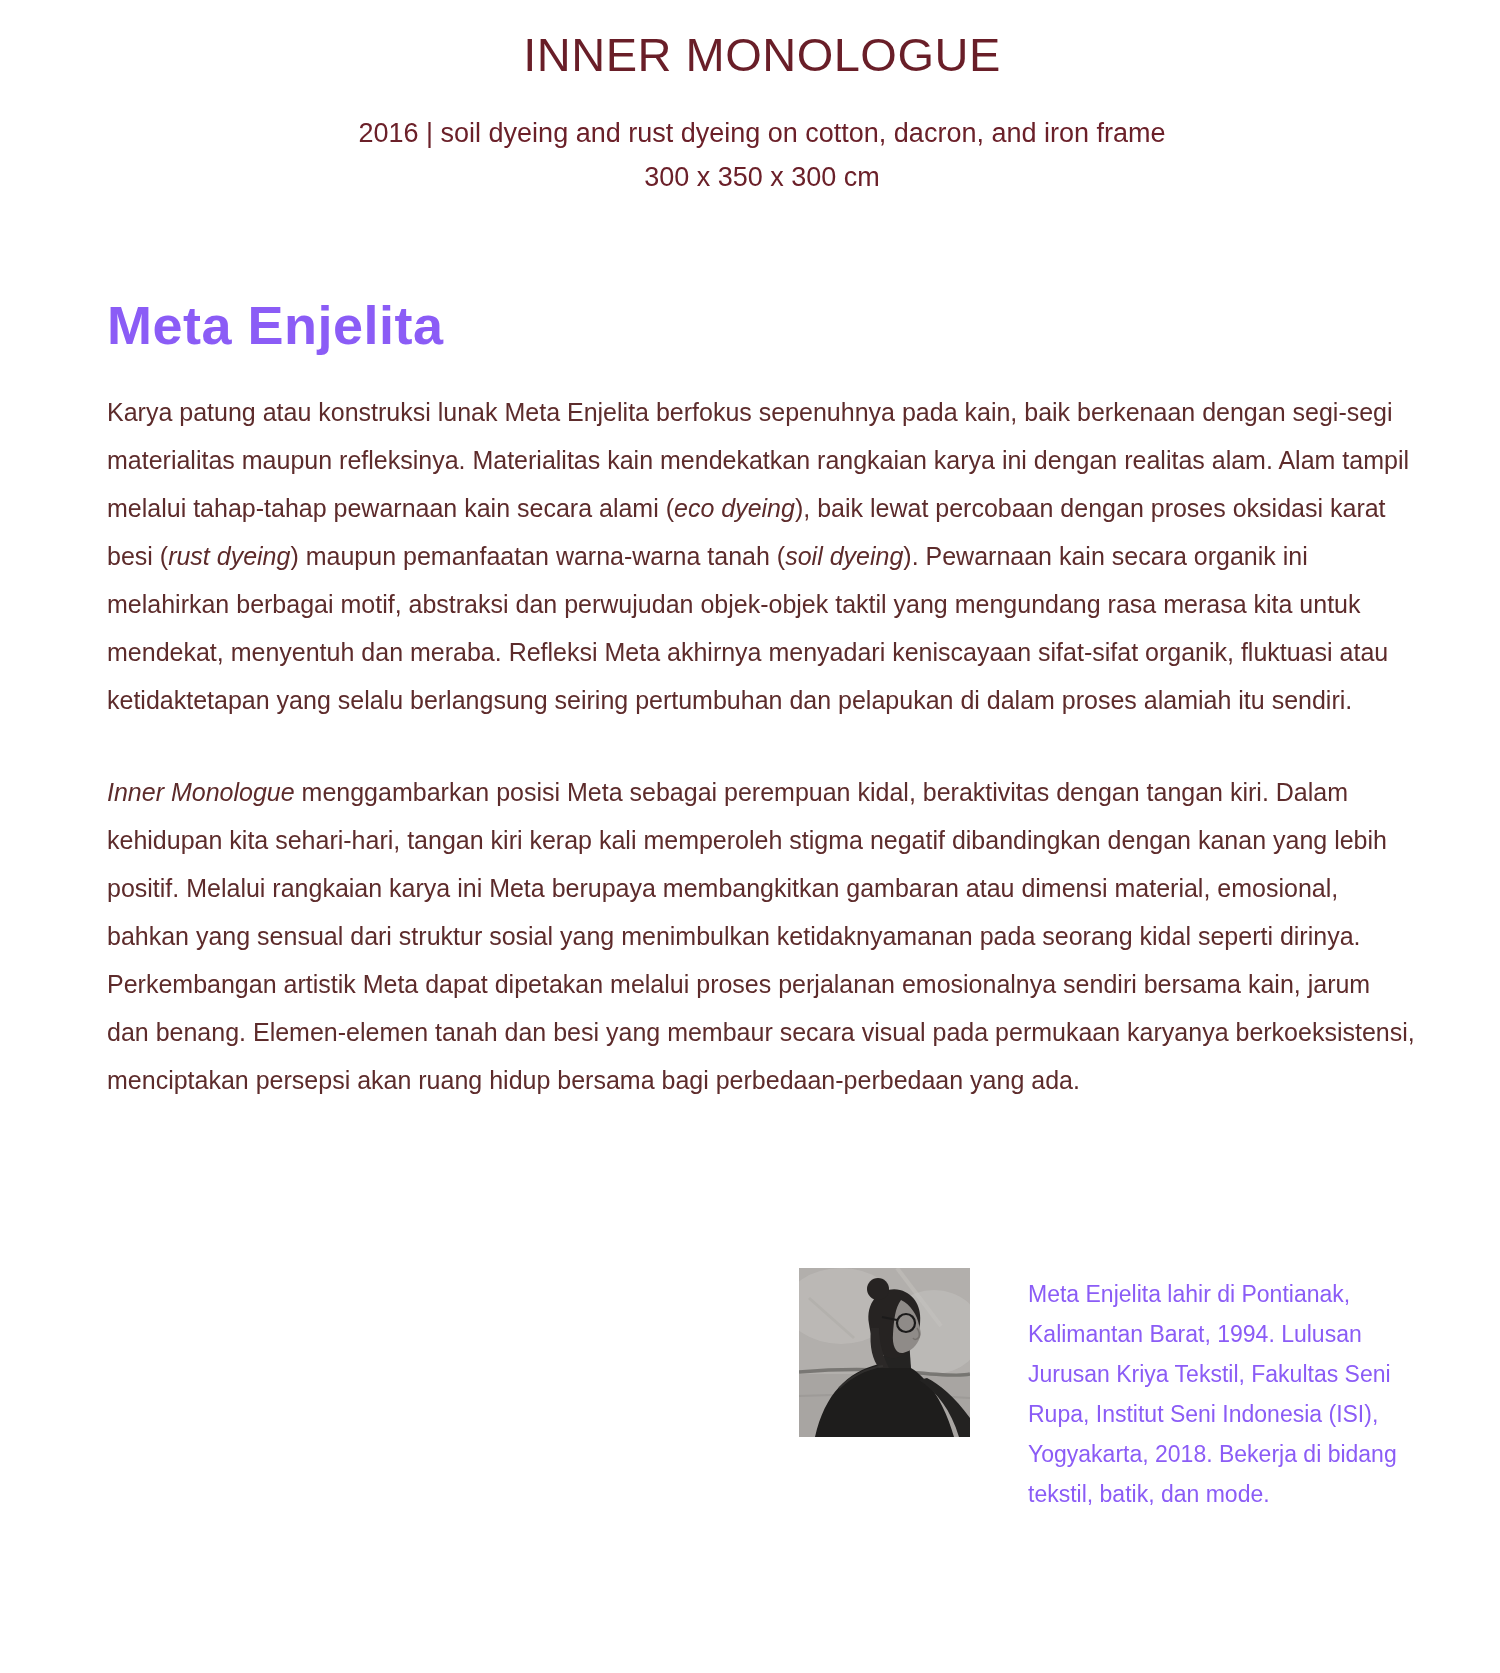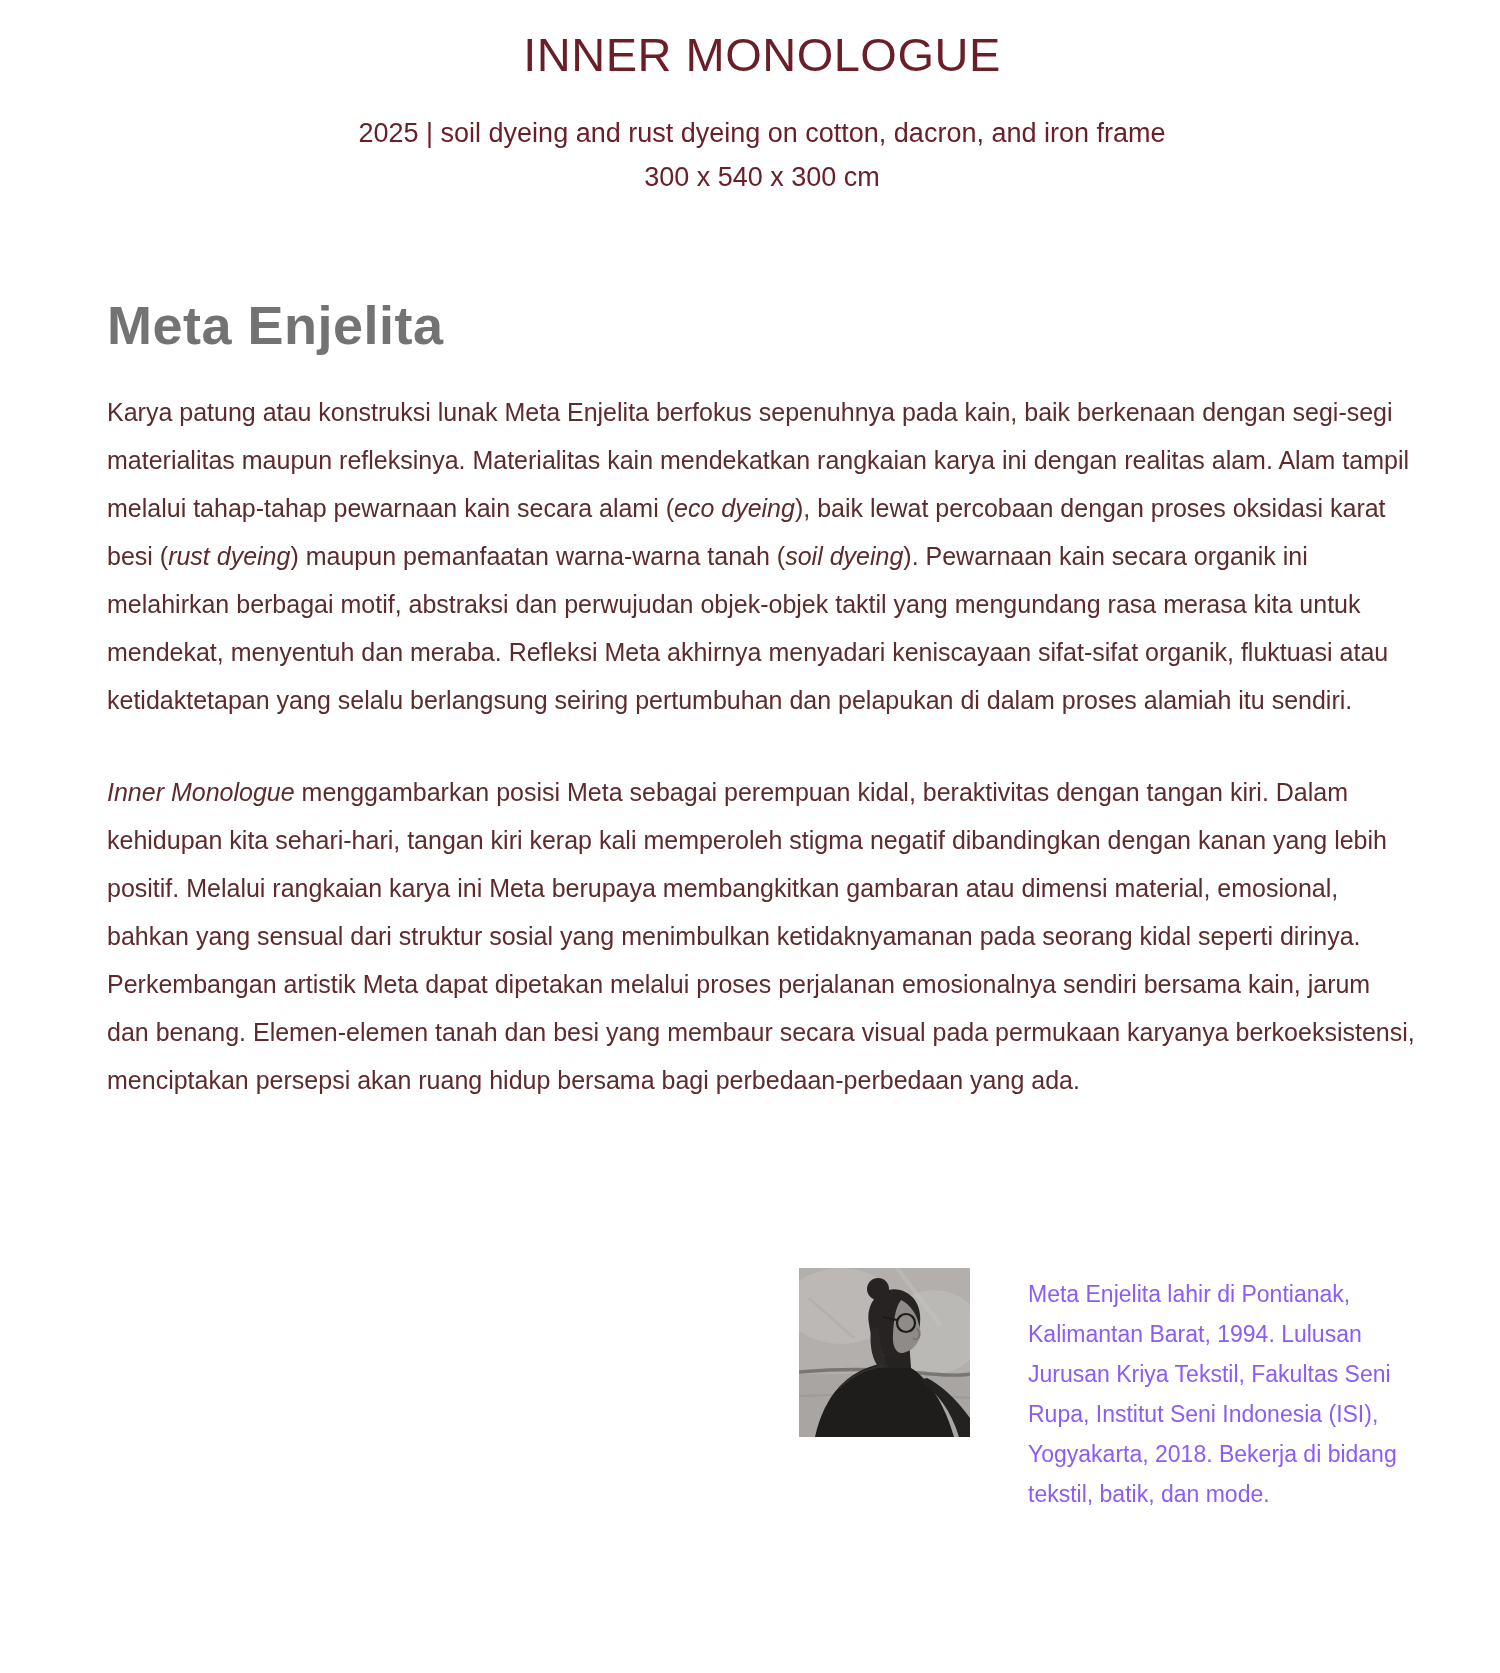--- a/index.html
+++ b/index.html
@@ -34,21 +34,21 @@
     font-weight: 400;
     line-height: 44px;
     color: #6B2029;
   }
   .artist-name {
     margin: 94px 0 0 0;
     font-size: 54px;
     font-weight: 700;
     letter-spacing: 0.5px;
     line-height: 64px;
-    color: #737373;
+    color: #8b5cf6;
     text-align: left;
   }
   .body-para {
     margin: 0;
     font-size: 25px;
     line-height: 48px;
     color: #5D2B2B;
     text-align: left;
     width: 1310px;
   }
@@ -79,22 +79,22 @@
 </style>
 </head>
 <body>
 
 <div class="page">
   <div class="content">
 
     <header class="page-header">
       <h1 class="title">INNER MONOLOGUE</h1>
       <div class="subtitle-block">
-        <p class="subtitle">2025 | soil dyeing and rust dyeing on cotton, dacron, and iron frame</p>
-        <p class="subtitle">300 x 540 x 300 cm</p>
+        <p class="subtitle">2016 | soil dyeing and rust dyeing on cotton, dacron, and iron frame</p>
+        <p class="subtitle">300 x 350 x 300 cm</p>
       </div>
     </header>
 
     <h2 class="artist-name">Meta Enjelita</h2>
 
     <p class="body-para para-1"><span>Karya patung atau konstruksi lunak Meta Enjelita berfokus sepenuhnya pada kain, baik berkenaan dengan segi-segi materialitas maupun refleksinya. Materialitas kain mendekatkan rangkaian karya ini dengan realitas alam. Alam tampil melalui tahap-tahap pewarnaan kain secara alami (</span><i>eco dyeing</i><span>), baik lewat percobaan dengan proses oksidasi karat besi (</span><i>rust dyeing</i><span>) maupun pemanfaatan warna-warna tanah (</span><i>soil dyeing</i><span>). Pewarnaan kain secara organik ini melahirkan berbagai motif, abstraksi dan perwujudan objek-objek taktil yang mengundang rasa merasa kita untuk mendekat, menyentuh dan meraba. Refleksi Meta akhirnya menyadari keniscayaan sifat-sifat organik, fluktuasi atau ketidaktetapan yang selalu berlangsung seiring pertumbuhan dan pelapukan di dalam proses alamiah itu sendiri.</span></p>
 
     <p class="body-para para-2"><i>Inner Monologue</i><span> menggambarkan posisi Meta sebagai perempuan kidal, beraktivitas dengan tangan kiri. Dalam kehidupan kita sehari-hari, tangan kiri kerap kali memperoleh stigma negatif dibandingkan dengan kanan yang lebih positif. Melalui rangkaian karya ini Meta berupaya membangkitkan gambaran atau dimensi material, emosional, bahkan yang sensual dari struktur sosial yang menimbulkan ketidaknyamanan pada seorang kidal seperti dirinya. Perkembangan artistik Meta dapat dipetakan melalui proses perjalanan emosionalnya sendiri bersama kain, jarum dan benang. Elemen-elemen tanah dan besi yang membaur secara visual pada permukaan karyanya berkoeksistensi, menciptakan persepsi akan ruang hidup bersama bagi perbedaan-perbedaan yang ada.</span></p>
 
     <div class="bio-row">

